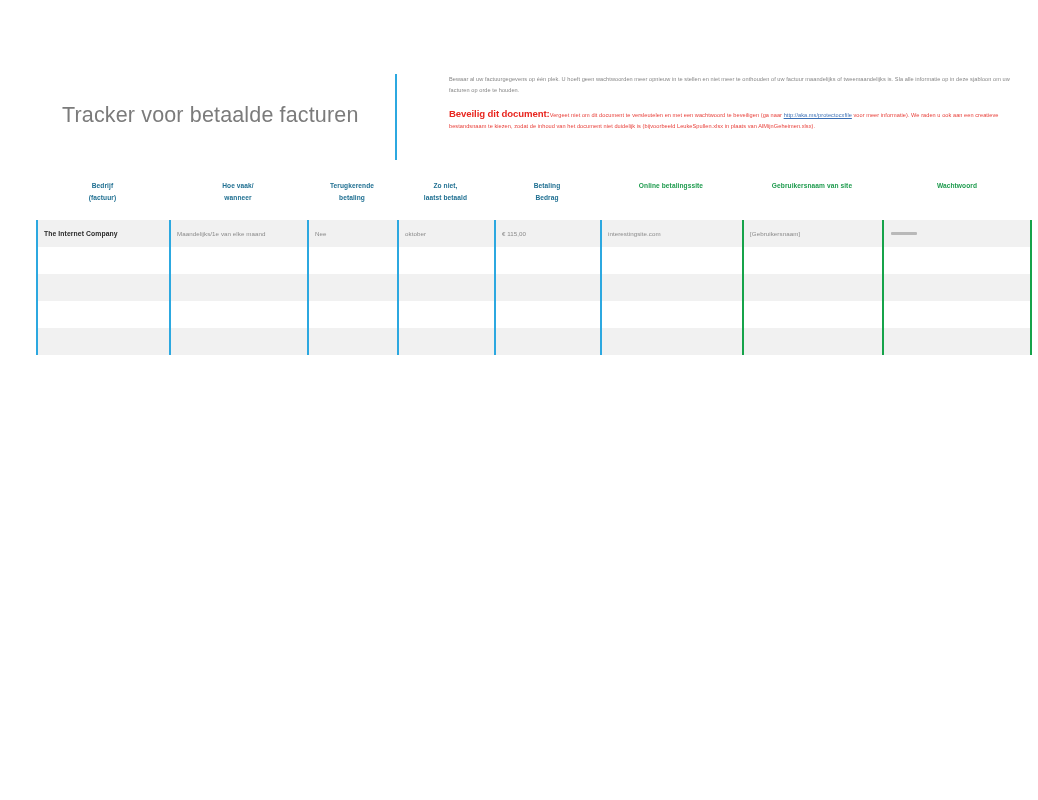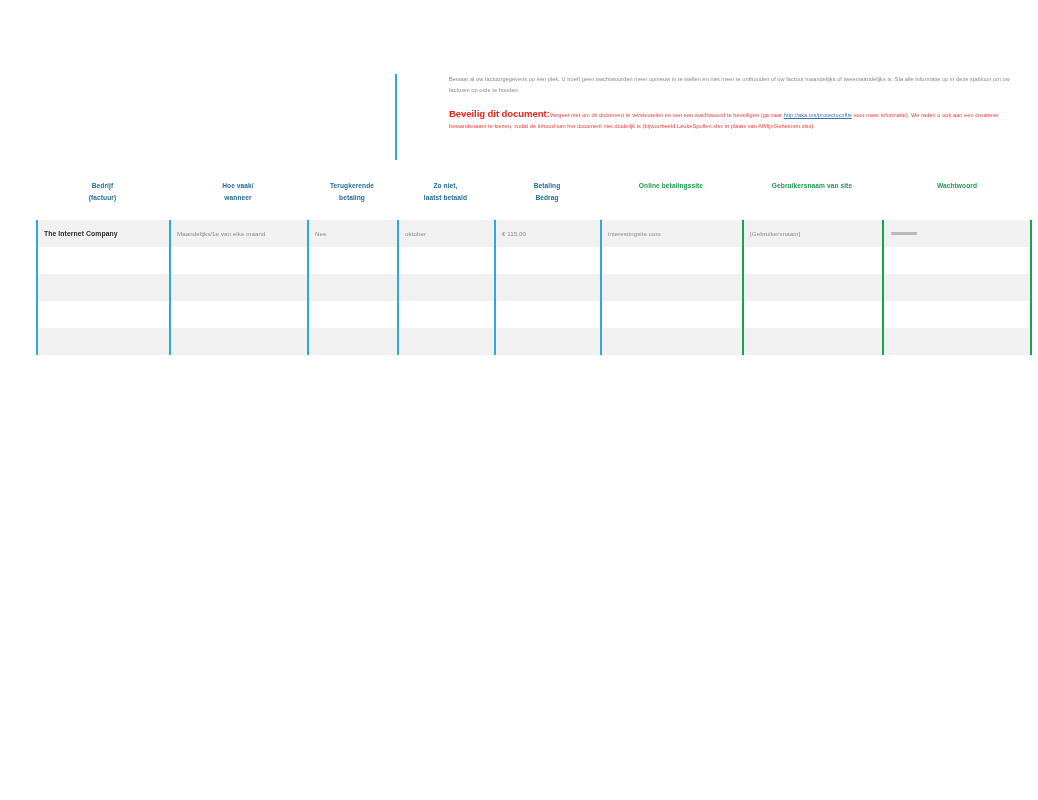--- a/index.html
+++ b/index.html
@@ -171,20 +171,21 @@
     width: 2px;
     height: 100%;
     background: #16a34a;
   }
 </style>
 </head>
 <body>
 
 <div id="header-band">
 
+  <div id="page-title">Tracker voor betaalde facturen</div>
 
   <div id="title-divider"></div>
 
   <div id="intro-block">
 
     <div class="intro-text">Bewaar al uw factuurgegevens op één plek. U hoeft geen wachtwoorden meer opnieuw in te stellen en niet meer te onthouden of uw factuur maandelijks of tweemaandelijks is. Sla alle informatie op in deze sjabloon om uw facturen op orde te houden.</div>
 
     <div id="secure-block">
       <span id="secure-heading">Beveilig dit document:</span><span>Vergeet niet om dit document te versleutelen en met een wachtwoord te beveiligen (ga naar </span><a id="secure-link" href="#">http://aka.ms/protectocxfile</a><span> voor meer informatie). We raden u ook aan een creatieve bestandsnaam te kiezen, zodat de inhoud van het document niet duidelijk is (bijvoorbeeld LeukeSpullen.xlsx in plaats van AlMijnGeheimen.xlsx).</span>
     </div>

